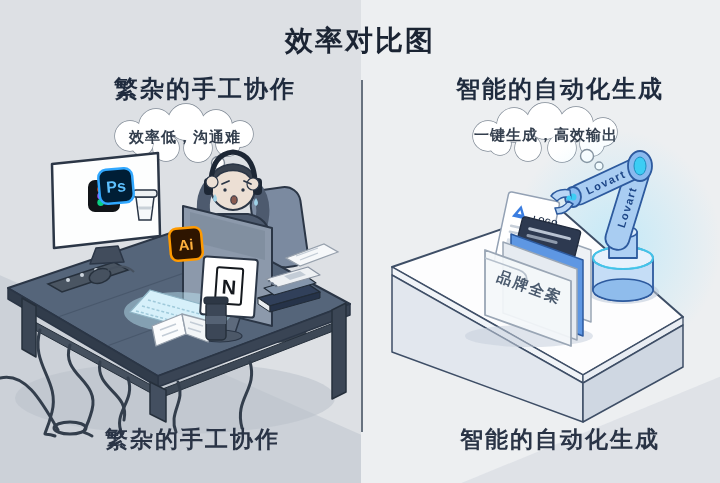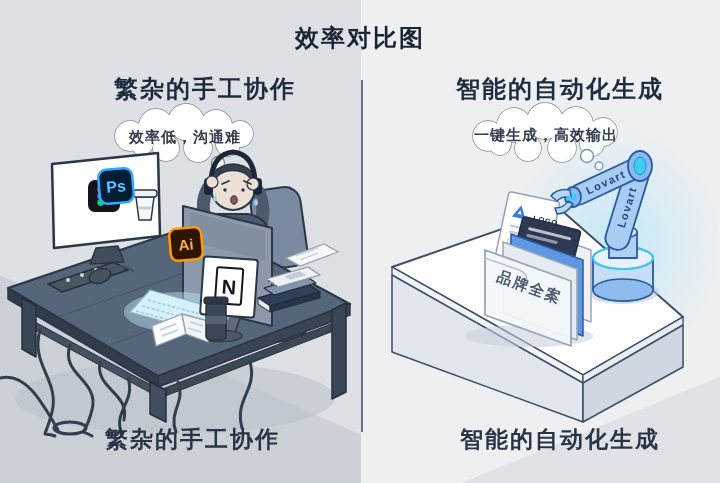--- a/index.html
+++ b/index.html
@@ -10,21 +10,21 @@
   }
   .panel { position:absolute; top:0; height:483px; }
   .panel-left { left:0; width:361px; background:#dde0e4; }
   .panel-right { left:361px; width:359px; background:#edeff1; }
   .shade-left { position:absolute; inset:0; background:#c5cad2; opacity:.72;
     clip-path:polygon(0 57%, 100% 90%, 100% 100%, 0 100%); }
   .shade-right { position:absolute; inset:0; background:#dcdfe5; opacity:.85;
     clip-path:polygon(28% 100%, 100% 78%, 100% 100%); }
   .divider { position:absolute; left:360.5px; top:80px; width:2px; height:352px; background:#68727f; }
   .title { position:absolute; top:22px; left:0; width:720px; margin:0; text-align:center;
-    font-size:24px; font-weight:800; color:#1b2433; letter-spacing:2px; }
+    font-size:28px; font-weight:800; color:#1b2433; letter-spacing:2px; }
   .heading { position:absolute; top:73px; font-size:24px; font-weight:800; color:#1f2b3e; letter-spacing:2px; }
   .heading-left  { left:20px;  width:370px; text-align:center; }
   .heading-right { left:372px; width:376px; text-align:center; }
   .caption { position:absolute; top:424px; font-size:23px; font-weight:800; color:#2a3446; letter-spacing:2px; }
   .caption-left  { left:10px;  width:365px; text-align:center; }
   .caption-right { left:372px; width:376px; text-align:center; }
   svg { position:absolute; overflow:visible; }
   .bubble-left  { left:100px; top:102px; }
   .bubble-right { left:460px; top:102px; }
   .illus-left  { left:0;   top:140px; }

